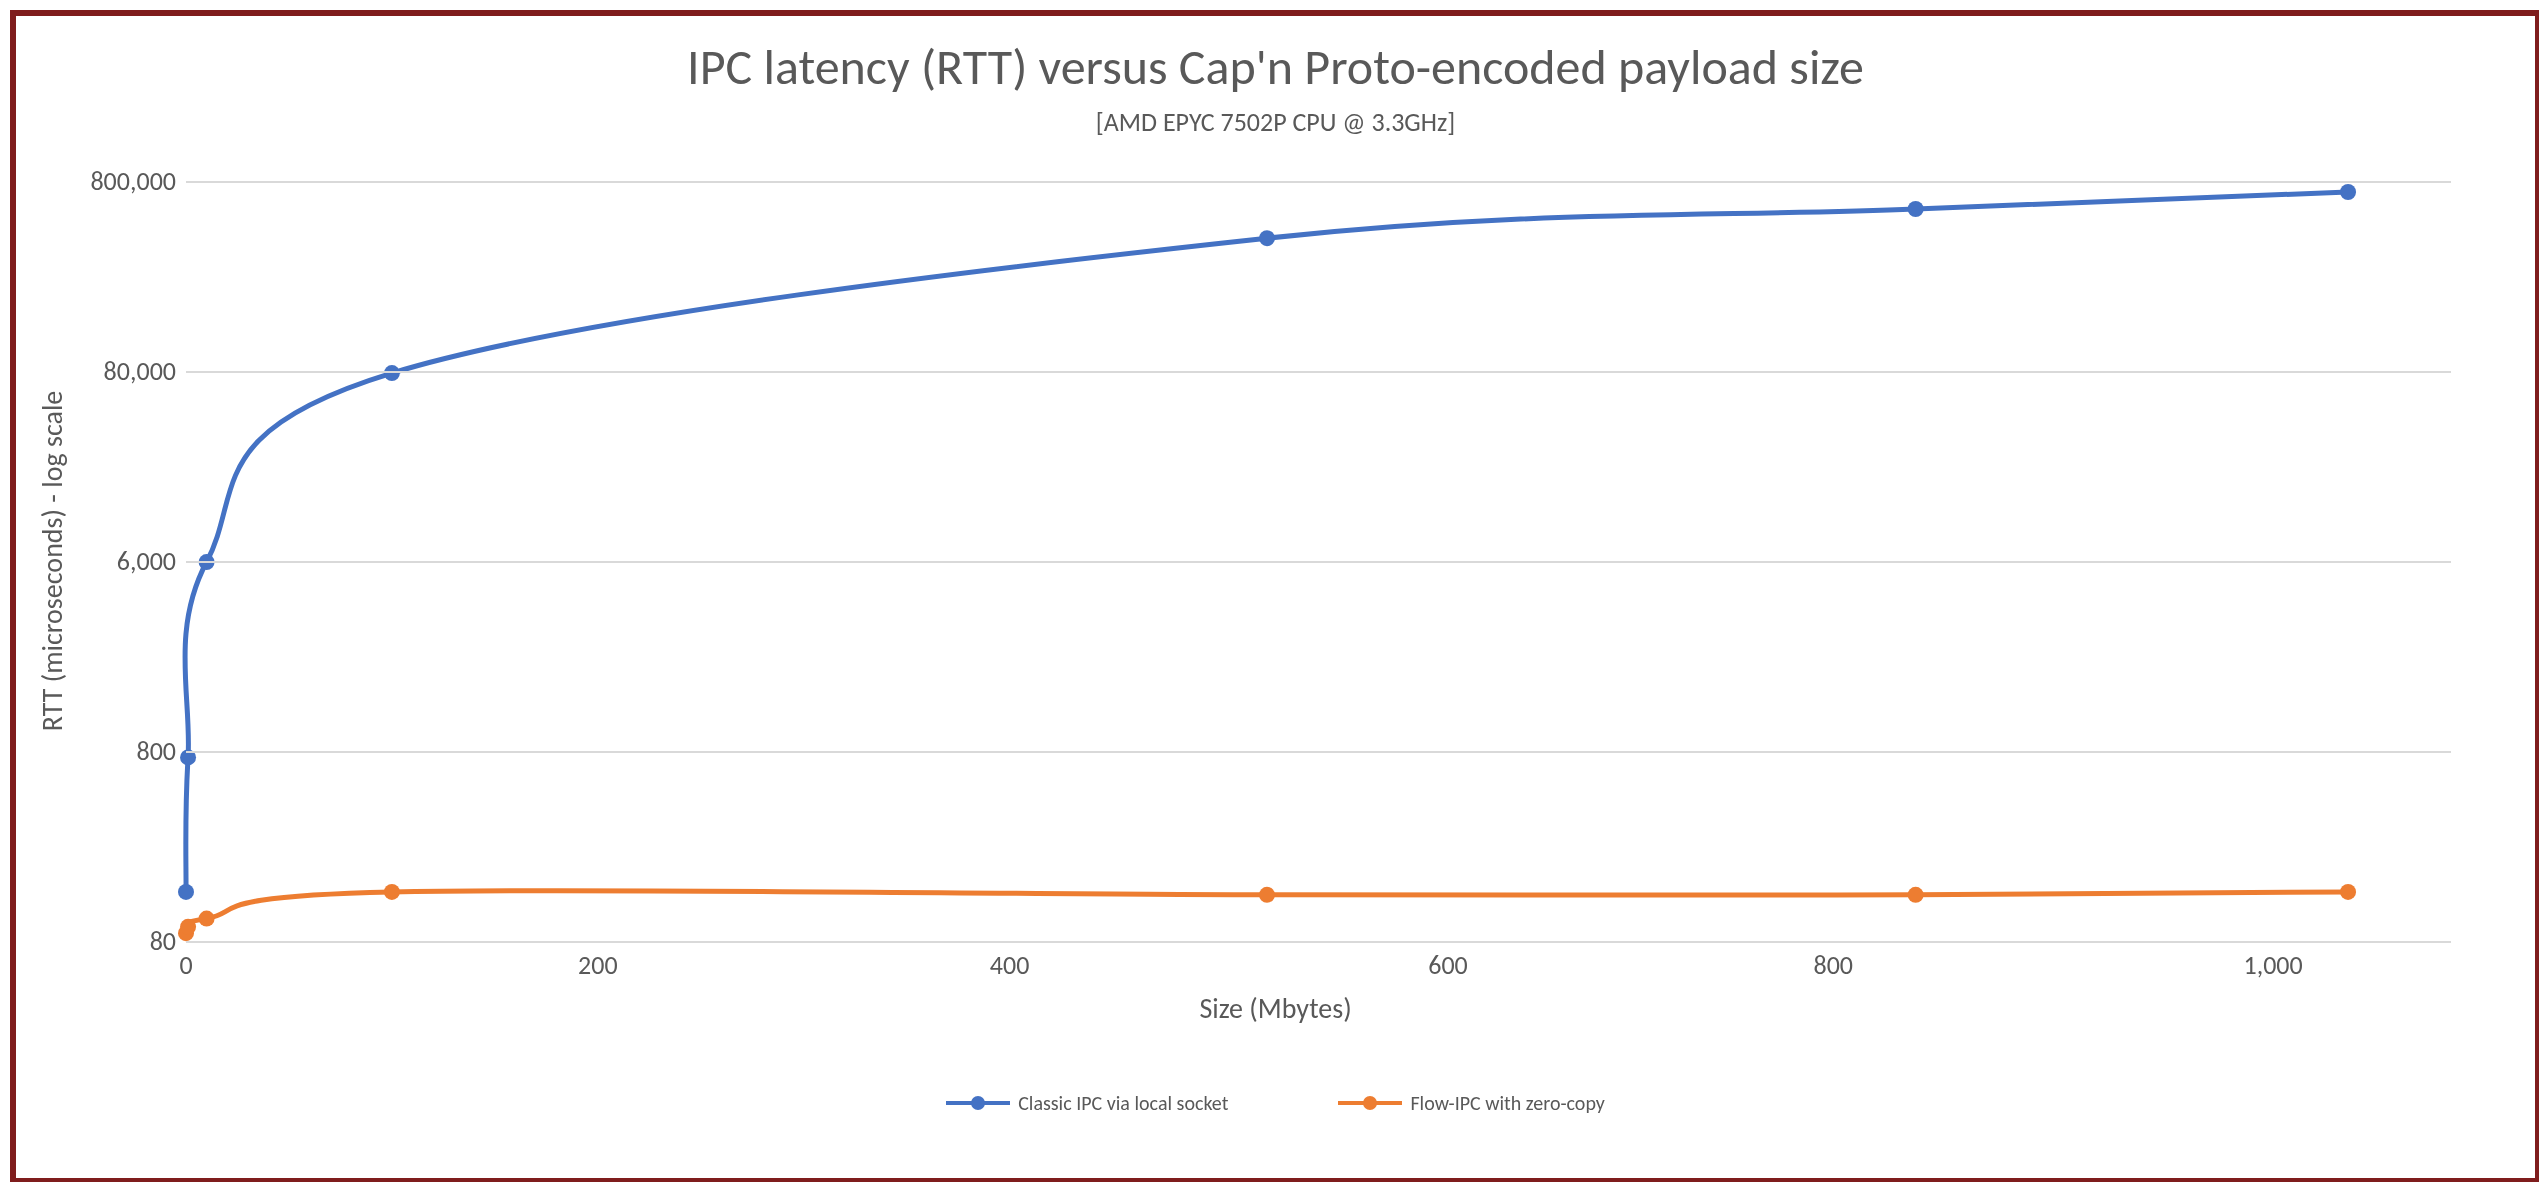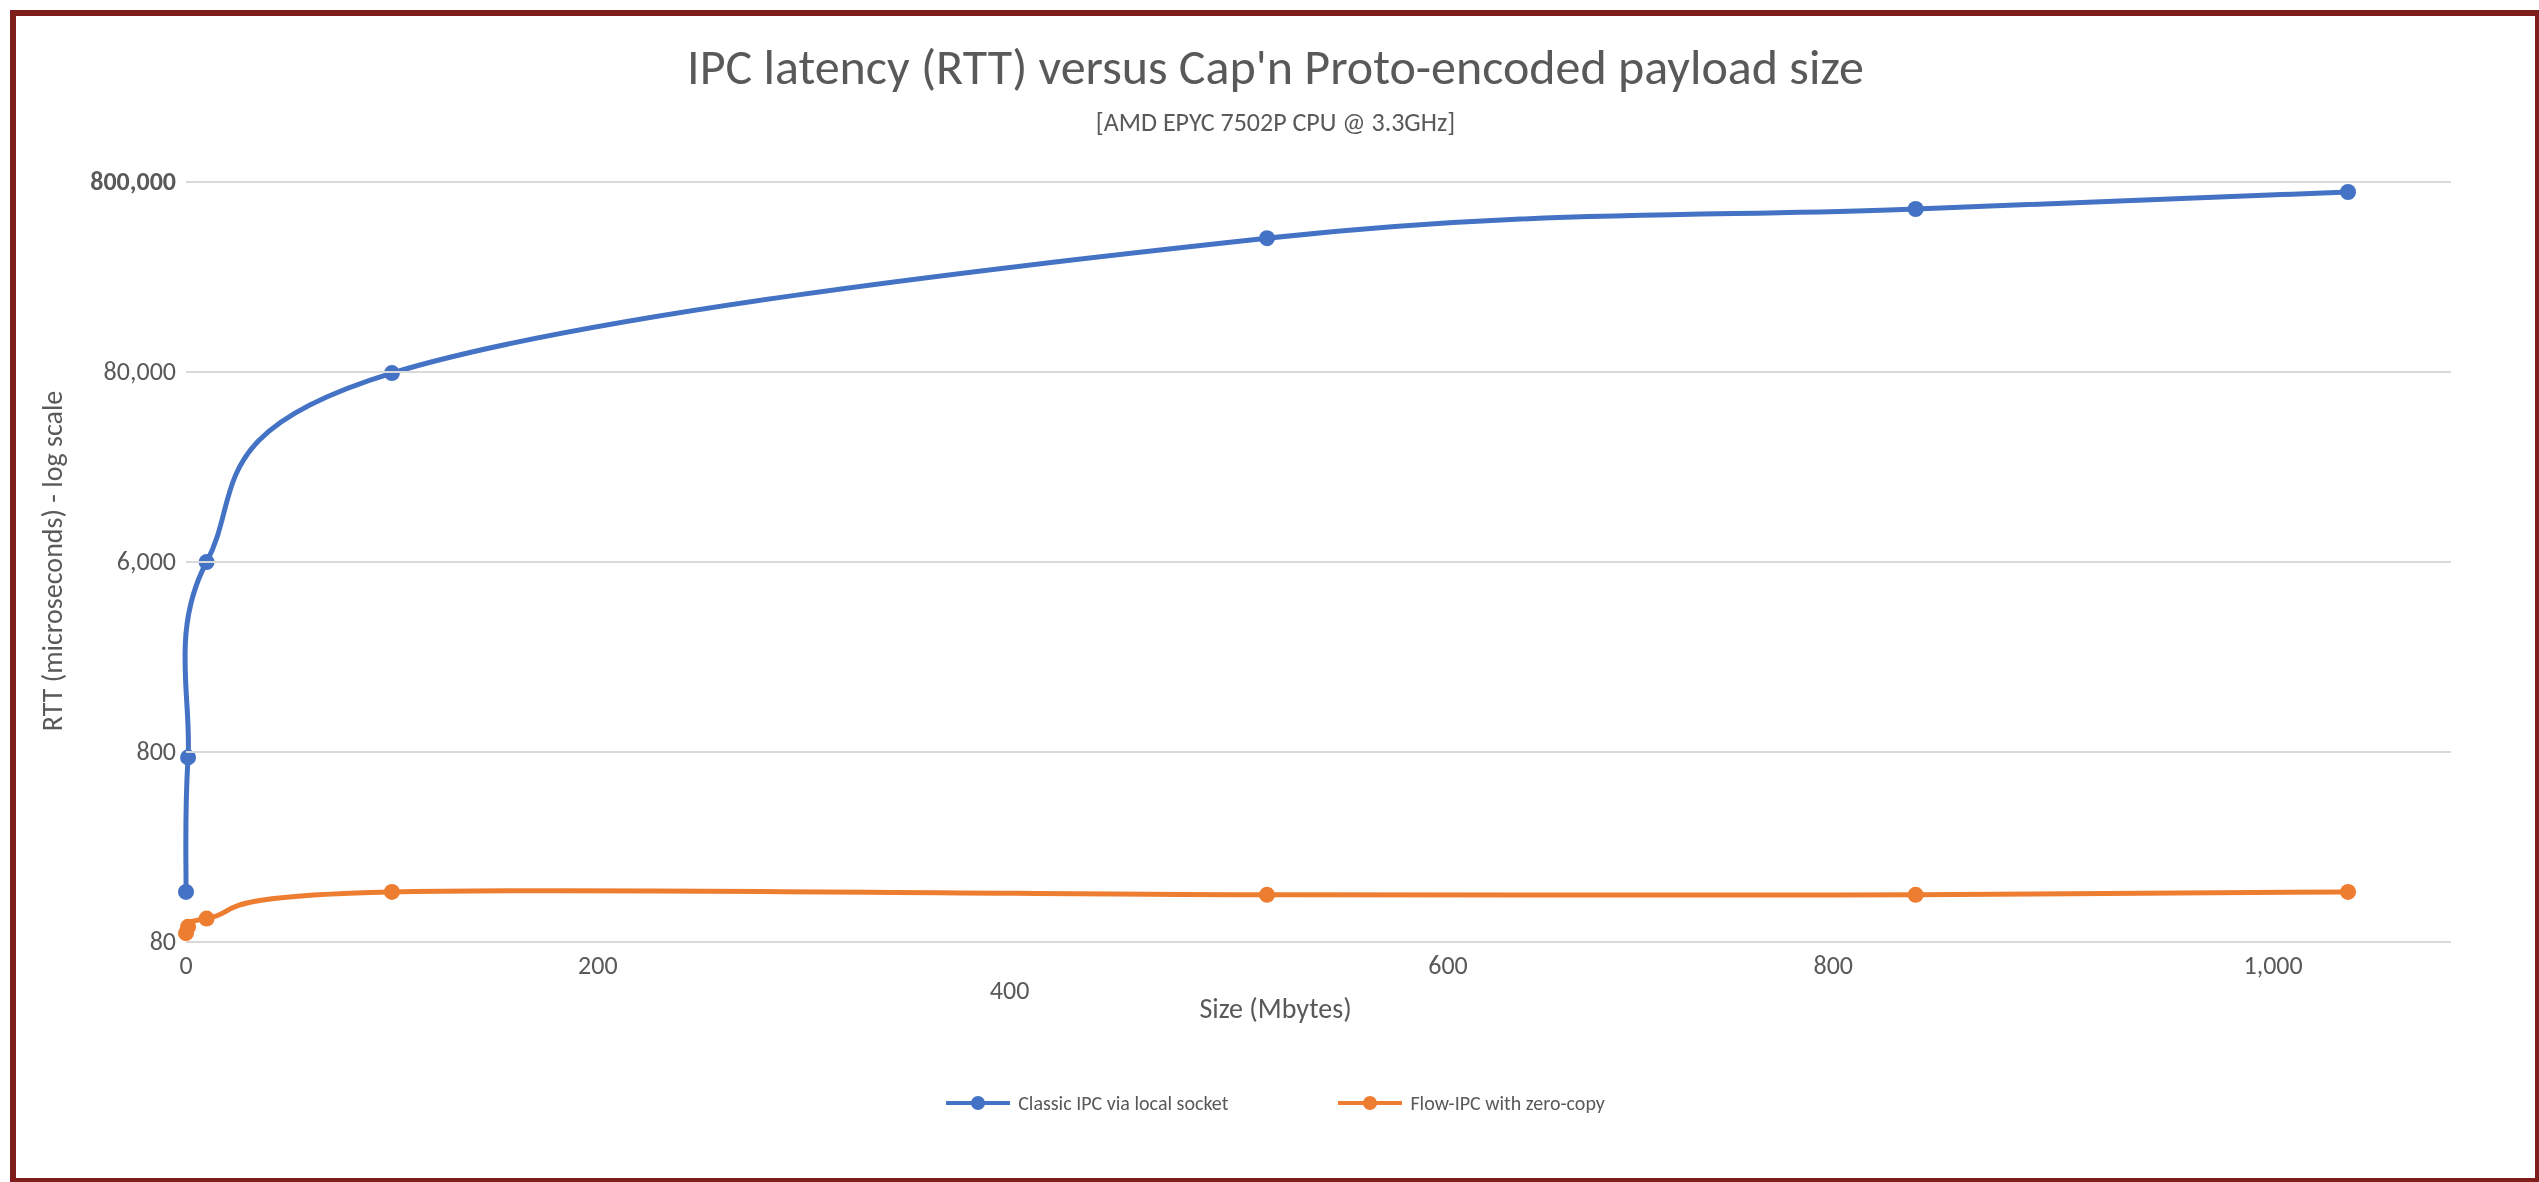--- a/index.html
+++ b/index.html
@@ -161,24 +161,24 @@
       </svg>
   <div class="hgrid" style="top: 760px;"></div>
       <div class="ytick" style="top: 760px;">80</div>
       <div class="hgrid" style="top: 570px;"></div>
       <div class="ytick" style="top: 570px;">800</div>
       <div class="hgrid" style="top: 380px;"></div>
       <div class="ytick" style="top: 380px;">6,000</div>
       <div class="hgrid" style="top: 190px;"></div>
       <div class="ytick" style="top: 190px;">80,000</div>
       <div class="hgrid" style="top: 0px;"></div>
-      <div class="ytick" style="top: 0px; font-weight: bold;">800,000</div>
+      <div class="ytick" style="top: 0px;">800,000</div>
       <div class="xtick" style="left: 0px;">0</div>
       <div class="xtick" style="left: 411.818px;">200</div>
-      <div class="xtick" style="left: 823.636px; margin-top: 25px;">400</div>
+      <div class="xtick" style="left: 823.636px;">400</div>
       <div class="xtick" style="left: 1262px;">600</div>
       <div class="xtick" style="left: 1647.27px;">800</div>
       <div class="xtick" style="left: 2059.09px; margin-left: 28px;">1,000</div>
     </div>
 
   <div class="legend">
     <div class="legend-item">
       <span class="legend-swatch">
         <span class="line" id="sw0line" style="background: rgb(68, 114, 196);"></span>
           <span class="dot" id="sw0dot" style="background: rgb(68, 114, 196);"></span>

